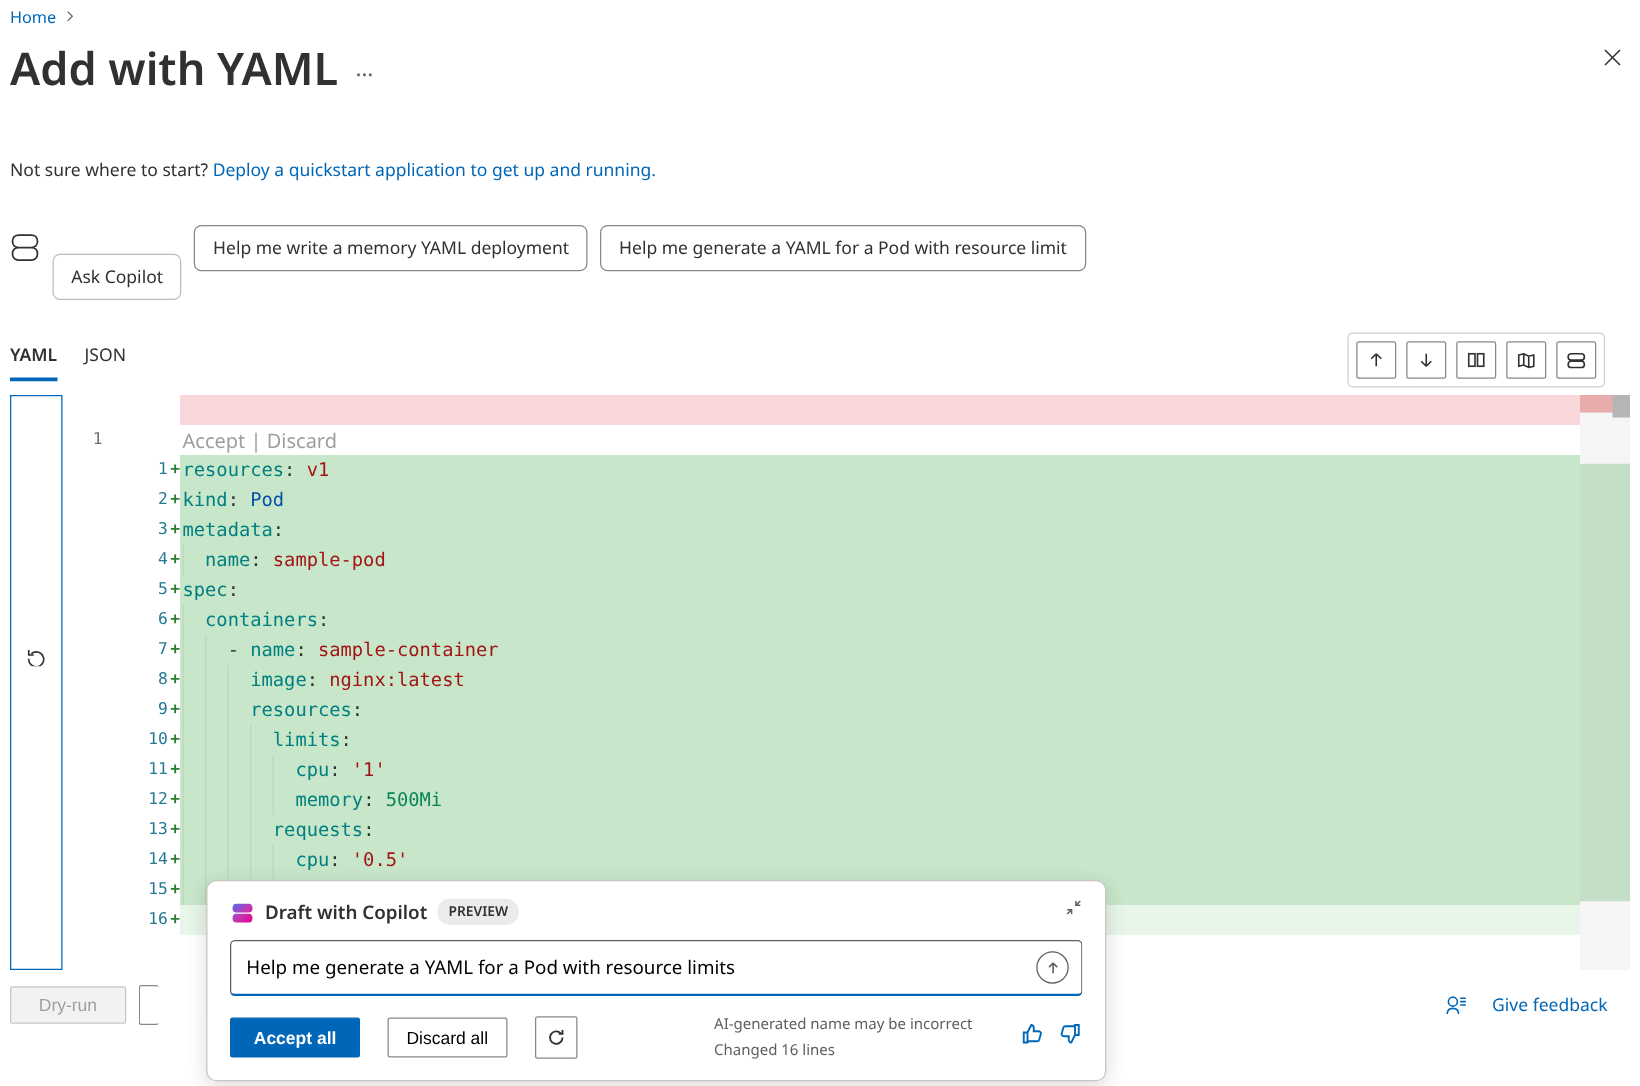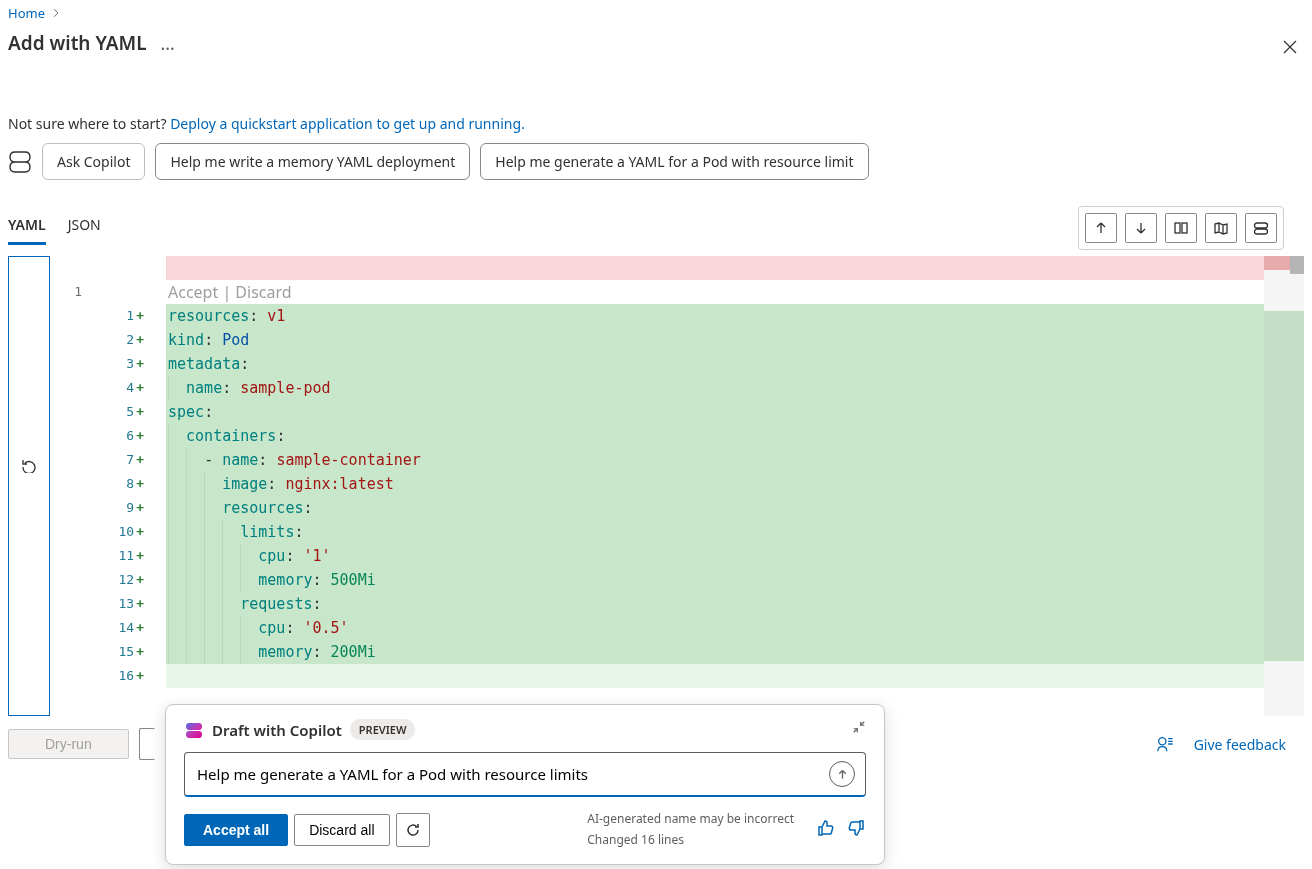--- a/index.html
+++ b/index.html
@@ -26,34 +26,34 @@
 
   .page{padding:4px 8px 8px 8px;position:relative;min-height:869px;}
 
   
   .bc{display:flex;align-items:center;gap:6px;font-size:13px;}
   .bc .chev{color:#605E5C;}
 
   
   .title-row{display:flex;align-items:flex-start;justify-content:space-between;margin-top:8px;}
   .title-left{display:flex;align-items:center;gap:14px;}
-  h1{font-size:19px;font-weight:600;margin:0;}
+  h1{font-size:36px;font-weight:600;margin:0;}
   .more{color:#605E5C;font-size:18px;letter-spacing:2px;cursor:pointer;}
   .close-x{font-size:18px;color:#605E5C;cursor:pointer;padding:6px;}
   .close-x svg{width:16px;height:16px;}
 
   
   .helpline{margin-top:48px;font-size:14px;}
   .helpline .lead{color:#323130;}
   
   
   .sug-row{display:flex;align-items:center;gap:10px;margin-top:10px;overflow:hidden;white-space:nowrap;}
   .copilot-glyph{width:24px;height:28px;flex:0 0 auto;}
   .pill{border:1px solid #8A8886;border-radius:6px;padding:8px 14px;font-size:14px;cursor:pointer;background:#fff;flex:0 0 auto;color:#323130;}
-  .pill.ask{border-color:#bdbdbd;}
+  .pill.ask{border-color:#bdbdbd;margin-top:47px;}
   
   
   .tabs-row{display:flex;align-items:center;justify-content:space-between;margin-top:26px;}
   .tabs{display:flex;gap:22px;font-size:14px;}
   .tab{padding:4px 0 8px 0;cursor:pointer;color:#323130;}
   .tab.active{font-weight:600;border-bottom:3px solid var(--blue);}
   .toolbar{display:flex;gap:8px;padding:6px;border:1px solid var(--light-border);border-radius:4px;margin-right:20px;}
   .tbtn{width:32px;height:30px;border:1px solid #8A8886;border-radius:2px;display:flex;align-items:center;justify-content:center;cursor:pointer;background:#fff;}
   .tbtn svg{width:16px;height:16px;stroke:#323130;fill:none;stroke-width:1.3;}
 
@@ -69,46 +69,46 @@
   .mm-scroll{position:absolute;top:0;left:0;right:0;height:460px;background:rgba(0,0,0,0.04);}
   
   .code{position:absolute;left:0;right:0;top:0;}
   .row{display:flex;align-items:stretch;height:24px;white-space:pre;}
   .row.red .content{background:var(--diff-red);}
   .row.grn .content{background:var(--diff-green);}
   .row.faint .content{background:var(--diff-green-faint);}
   .rgut{width:40px;flex:0 0 auto;text-align:right;padding-right:8px;color:#6e6e6e;font-size:13px;line-height:24px;}
   .rgut2{width:54px;flex:0 0 auto;text-align:right;color:var(--gutter);font-size:13px;line-height:24px;display:flex;justify-content:flex-end;align-items:center;gap:2px;}
   .rgut2 .plus{color:#2e7d32;font-weight:600;}
-  .content{flex:1;line-height:24px;padding-left:2px;position:relative;margin-left:22px;}
+  .content{flex:1;line-height:24px;padding-left:2px;position:relative;}
   .ind{display:inline-block;height:100%;border-left:1px solid #b8d8b8;position:absolute;}
   .accept-discard{color:#9e9e9e;font-family:"Segoe UI",system-ui,sans-serif;font-size:16px;}
   .k{color:var(--code-key);} 
   .s{color:#a31515;} 
   .v{color:var(--code-value);} 
   .n{color:var(--code-value2);} 
   .p{color:#323130;}
 
   
   .bottom-bar{display:flex;align-items:center;justify-content:space-between;margin-top:12px;}
-  .dryrun{border:1px solid #C8C6C4;background:#F3F2F1;color:#A19F9D;padding:6px 36px;border-radius:2px;font-size:14px;}
+  .dryrun{border:1px solid #C8C6C4;background:#F3F2F1;color:#A19F9D;padding:6px 22px;border-radius:2px;font-size:14px;}
   .feedback{display:flex;align-items:center;gap:20px;color:var(--blue);cursor:pointer;margin-right:18px;}
   .feedback svg{width:18px;height:18px;stroke:var(--blue);fill:none;stroke-width:1.4;}
 
   
   .card{position:absolute;left:165px;bottom:4px;width:720px;background:#fff;border:1px solid #C8C6C4;border-radius:8px;box-shadow:0 4px 16px rgba(0,0,0,0.14);padding:14px 18px 14px 18px;}
   .card-head{display:flex;justify-content:space-between;}
   .card-title{display:flex;align-items:center;gap:8px;font-weight:600;font-size:15px;}
   .badge{font-size:11px;font-weight:600;background:#EDEBE9;color:#323130;border-radius:10px;padding:3px 9px;}
   .collapse{cursor:pointer;}
   .card-input{margin-top:12px;display:flex;align-items:center;gap:8px;border:1px solid #605E5C;border-bottom:2px solid var(--blue);border-radius:4px;padding:8px 10px;}
   .card-input input{flex:1;border:0;outline:0;font-size:15px;font-family:inherit;}
   .send{width:26px;height:26px;border:1.5px solid #605E5C;border-radius:50%;display:flex;align-items:center;justify-content:center;cursor:pointer;}
   .send svg{width:13px;height:13px;stroke:#605E5C;fill:none;stroke-width:1.6;}
-  .card-actions{margin-top:12px;display:flex;align-items:center;gap:6px;}
+  .card-actions{margin-top:12px;display:flex;align-items:center;gap:22px;}
   .btn-primary{background:var(--blue);color:#fff;border:1px solid var(--blue);padding:7px 18px;font-size:14px;font-weight:600;border-radius:2px;cursor:pointer;}
   .btn-sec{background:#fff;border:1px solid #8A8886;padding:7px 14px;font-size:14px;border-radius:2px;cursor:pointer;}
   .btn-icon{width:34px;height:34px;border:1px solid #8A8886;border-radius:2px;display:flex;align-items:center;justify-content:center;cursor:pointer;}
   .btn-icon svg{width:16px;height:16px;stroke:#323130;fill:none;stroke-width:1.5;}
   .card-status{margin-left:auto;font-size:12px;color:#605E5C;text-align:left;line-height:1.7;}
   .thumbs{display:flex;gap:10px;margin-left:16px;}
   .thumbs svg{width:20px;height:20px;stroke:var(--blue);fill:none;stroke-width:1.5;cursor:pointer;}
   
   .copilot-logo{width:20px;height:20px;}
 </style>

